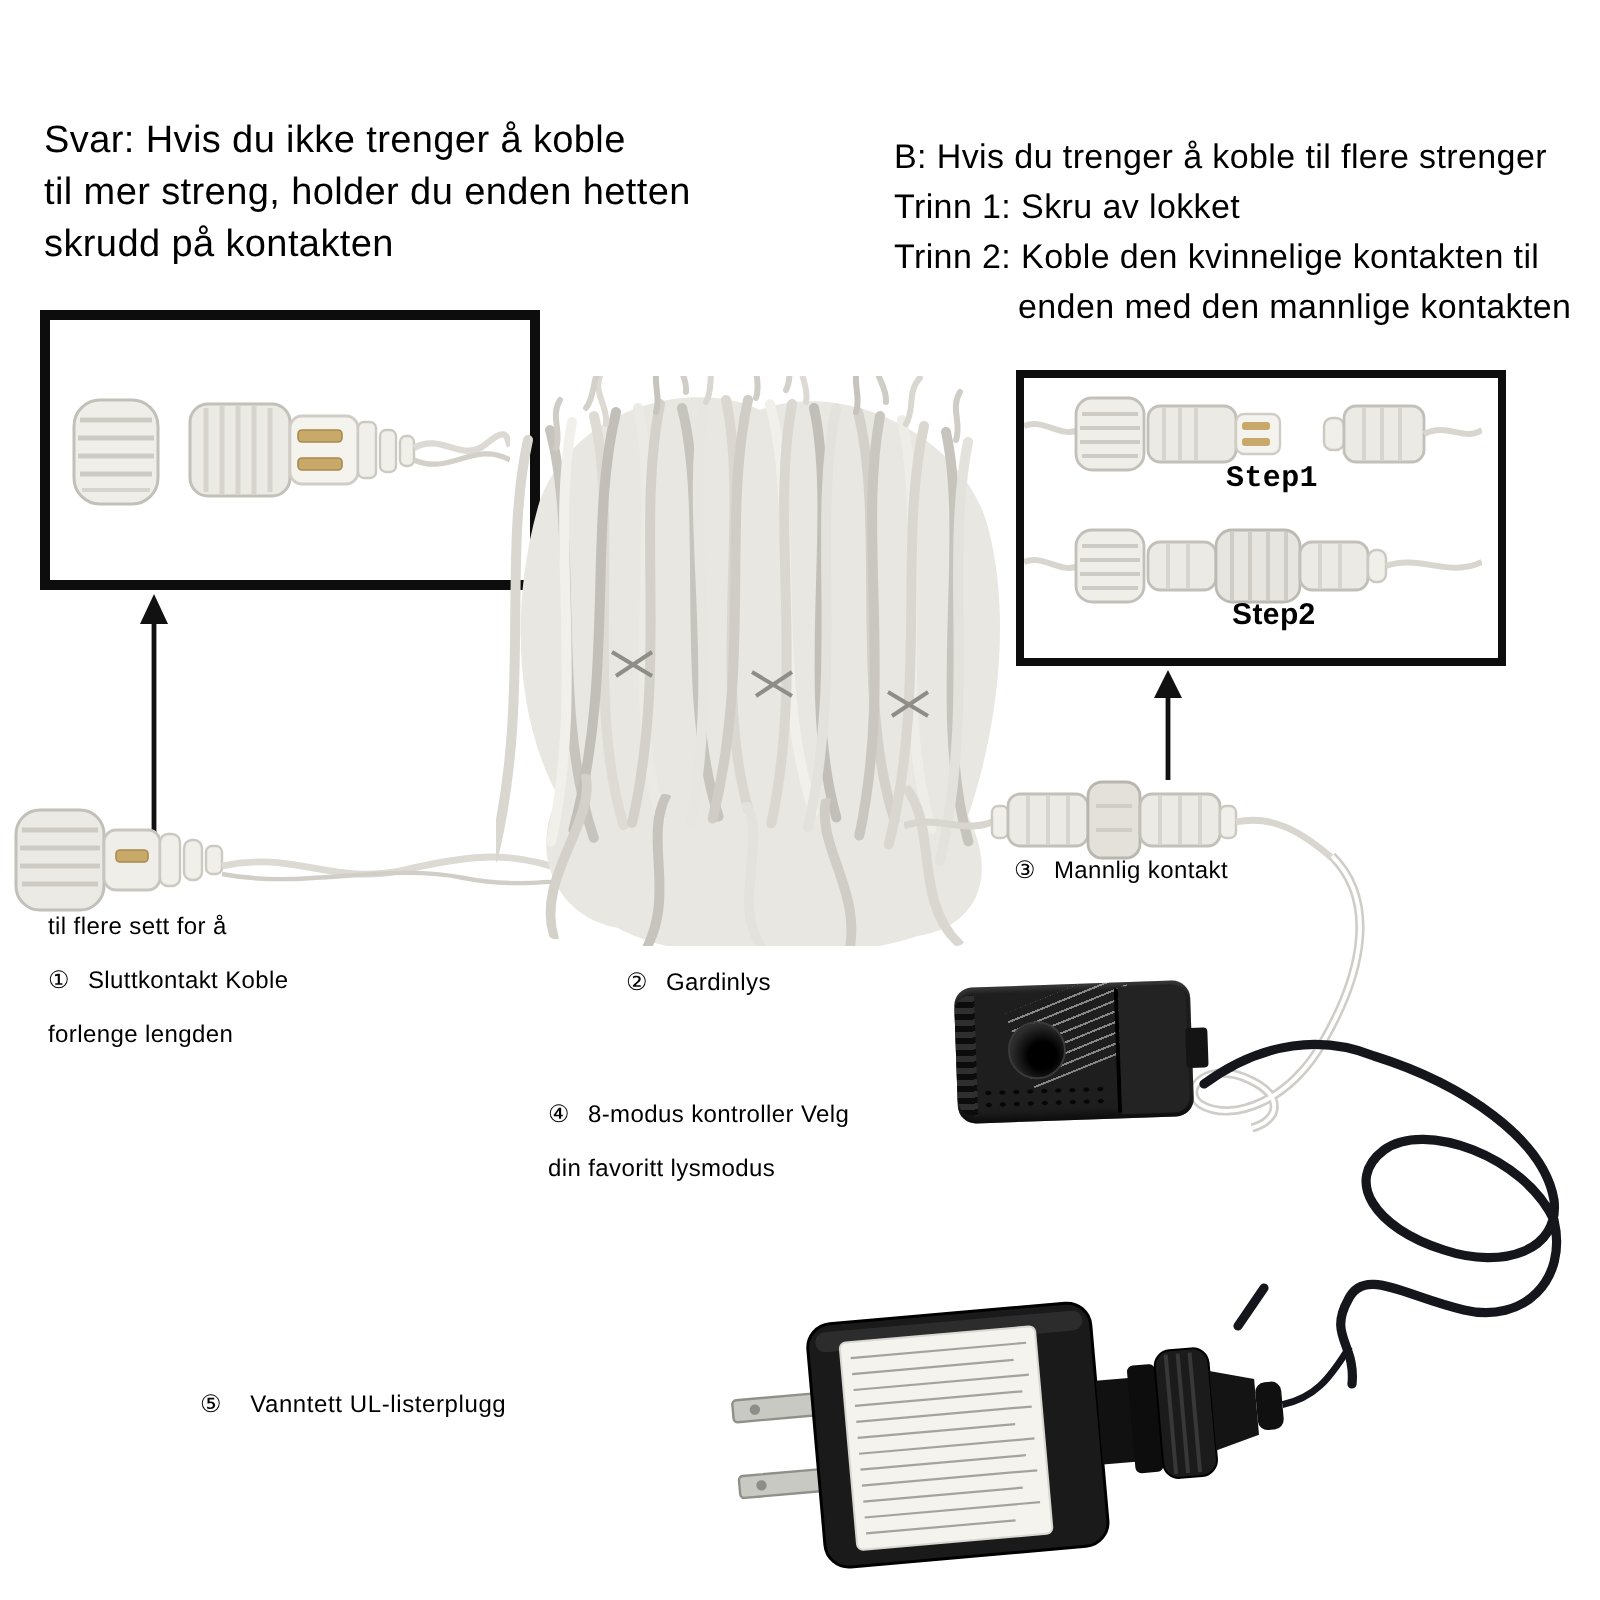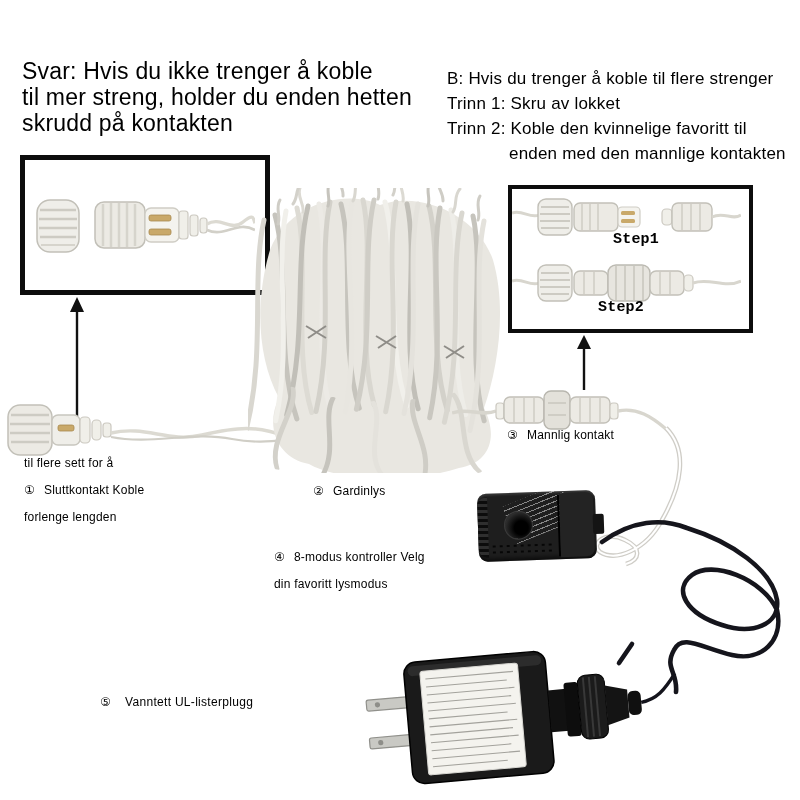--- a/index.html
+++ b/index.html
@@ -1,29 +1,29 @@
 <!DOCTYPE html>
 <html><head>
 <meta charset="utf-8">
 <style>
   html,body{margin:0;padding:0;background:#ffffff;}
   .stage{
     position:relative;width:800px;height:800px;background:#ffffff;overflow:hidden;
     font-family:"Liberation Sans","DejaVu Sans",sans-serif;color:#000;
   }
   .note{position:absolute;letter-spacing:.2px;}
-  .note-a{left:22px;top:58px;font-size:23px;line-height:26px;}
+  .note-a{left:22px;top:58px;font-size:19px;line-height:26px;}
   .note-b{left:447px;top:66px;font-size:17px;line-height:25px;}
   .note-b .indent{margin-left:62px;}
   .inset-box{position:absolute;border:5px solid #0d0d0d;background:#fff;}
   .box-left{left:20px;top:155px;width:240px;height:130px;}
   .box-right{left:508px;top:185px;width:237px;height:140px;border-width:4px;}
   .step-label{position:absolute;font-size:15px;font-weight:bold;letter-spacing:.2px;}
   .step1{left:613px;top:231px;font-family:Liberation Mono, monospace;}
-  .step2{left:598px;top:299px;font-family:Liberation Mono, monospace;}
+  .step2{left:616px;top:299px;}
   .item{position:absolute;font-size:12px;line-height:27px;letter-spacing:.2px;z-index:5;}
   .item .num{margin-right:9px;}
   .item-1{left:24px;top:450px;}
   .item-2{left:313px;top:478px;}
   .item-3{left:507px;top:422px;}
   .item-4{left:274px;top:544px;}
   .item-5{left:100px;top:689px;letter-spacing:.3px;}
   .item-5 .num{margin-right:14px;}
   .figure{position:absolute;z-index:1;}
   
@@ -54,21 +54,21 @@
 
   <div class="note note-a">
     <div>Svar: Hvis du ikke trenger å koble</div>
     <div>til mer streng, holder du enden hetten</div>
     <div>skrudd på kontakten</div>
   </div>
 
   <div class="note note-b">
     <div>B: Hvis du trenger å koble til flere strenger</div>
     <div>Trinn 1: Skru av lokket</div>
-    <div>Trinn 2: Koble den kvinnelige favoritt til</div>
+    <div>Trinn 2: Koble den kvinnelige kontakten til</div>
     <div class="indent">enden med den mannlige kontakten</div>
   </div>
 
   <div class="inset-box box-left">
     <svg width="230" height="120" viewBox="0 0 230 120">
 
       <g>
         <rect x="12" y="40" width="42" height="52" rx="13" fill="#efeee9" stroke="#c2c0b8" stroke-width="1.5"></rect>
         <line x1="15" y1="50" x2="51" y2="50" stroke="#cdcbc3" stroke-width="2.5"></line>
         <line x1="14" y1="59" x2="52" y2="59" stroke="#cdcbc3" stroke-width="2.5"></line>

